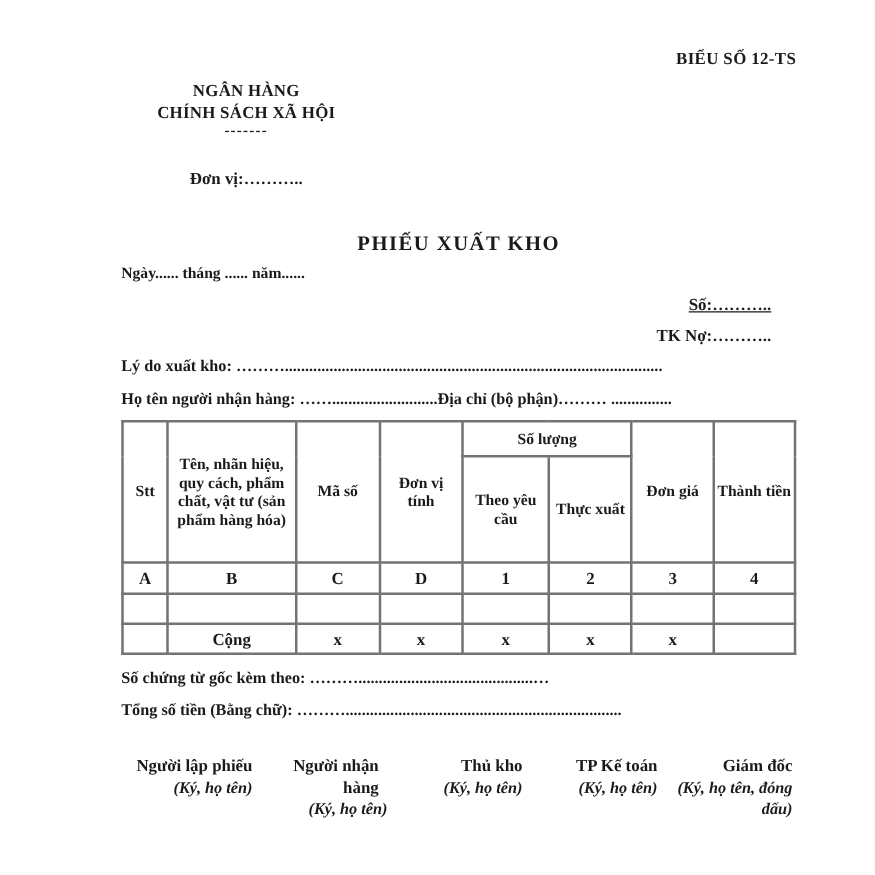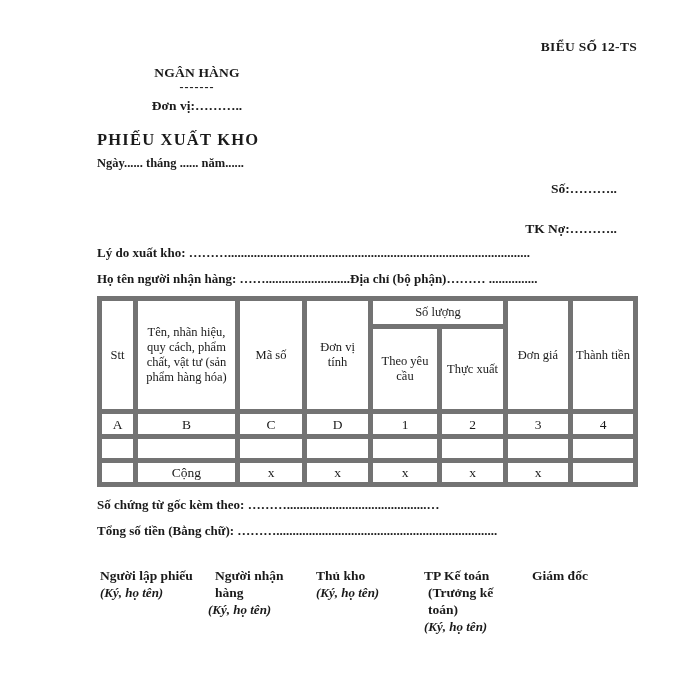--- a/index.html
+++ b/index.html
@@ -37,87 +37,87 @@
     font-size: 13.5px;
     line-height: 17px;
     letter-spacing: 0.2px;
   }
   .org-divider {
     font-size: 12px;
     line-height: 12px;
     letter-spacing: 1px;
   }
   .unit-line {
-    margin-top: 4px;
+    margin-top: 24px;
     font-size: 13.5px;
     line-height: 17px;
   }
   .title {
-    margin-top: 16px;
-    text-align: left;
+    margin-top: 34px;
+    text-align: center;
     font-size: 16.5px;
     line-height: 20px;
     letter-spacing: 1.2px;
   }
   .date-line {
     margin-top: 5px;
     text-align: left;
     font-size: 12.5px;
     line-height: 16px;
   }
   .ref-block {
     margin-top: 10px;
     text-align: right;
     padding-right: 20px;
     font-size: 13.5px;
     line-height: 16px;
   }
-  .ref-so { margin-bottom: 24px; }
+  .ref-so { margin-bottom: 9px; text-decoration: underline; }
   .field-line {
     font-size: 13px;
     line-height: 17px;
     margin-bottom: 9px;
     white-space: nowrap;
     overflow: hidden;
     width: 540px;
   }
   .fields-top { margin-top: 7px; }
   table.items {
     border-collapse: collapse;
     table-layout: fixed;
     width: 540px;
     margin-top: 0px;
   }
   table.items td {
-    border: 5px solid #737373;
+    border: 2px solid #737373;
     text-align: center;
     vertical-align: middle;
     font-size: 12.5px;
     line-height: 15px;
     padding: 1px 2px;
-    font-weight: normal;
+    font-weight: bold;
     overflow: hidden;
   }
   tr.hdr1 { height: 28px; }
   tr.hdr2 { height: 85px; }
   tr.code-row { height: 25px; }
   tr.code-row td { font-size: 13.5px; }
   tr.empty-row { height: 24px; }
   tr.total-row { height: 24px; }
   tr.total-row td { font-size: 13.5px; }
   .fields-bottom { margin-top: 9px; }
   .fields-bottom .field-line { margin-bottom: 9px; }
   .signatures {
     display: flex;
     width: 540px;
     margin-top: 28px;
   }
   .sig-col {
     width: 108px;
-    text-align: left;
+    text-align: right;
     box-sizing: border-box;
     padding: 0 3px;
     font-family: Liberation Serif, serif;
   }
   .sig-title {
     font-size: 13.5px;
     line-height: 17px;
   }
   .sig-title-extra {
     font-size: 13.5px;
@@ -138,20 +138,21 @@
 </head>
 <body>
 
 <div class="page">
   <div class="content">
 
     <div class="form-code">BIỂU SỐ 12-TS</div>
 
     <div class="org-block">
       <div class="org-line">NGÂN HÀNG</div>
+      <div class="org-line">CHÍNH SÁCH XÃ HỘI</div>
       <div class="org-divider">-------</div>
       <div class="unit-line">Đơn vị:………..</div>
     </div>
 
     <div class="title">PHIẾU XUẤT KHO</div>
     <div class="date-line">Ngày...... tháng ...... năm......</div>
 
     <div class="ref-block">
       <div class="ref-so">Số:………..</div>
       <div class="ref-tk">TK Nợ:………..</div>
@@ -233,22 +234,22 @@
       <div class="sig-col sig-col-receiver">
         <div class="sig-title">Người nhận hàng</div>
         <div class="sig-sub">(Ký, họ tên)</div>
       </div>
       <div class="sig-col">
         <div class="sig-title">Thủ kho</div>
         <div class="sig-sub">(Ký, họ tên)</div>
       </div>
       <div class="sig-col">
         <div class="sig-title">TP Kế toán</div>
-        <div class="sig-title-extra">(Trưởng kế toán)</div>
         <div class="sig-sub">(Ký, họ tên)</div>
       </div>
       <div class="sig-col">
         <div class="sig-title">Giám đốc</div>
+        <div class="sig-sub">(Ký, họ tên, đóng dấu)</div>
       </div>
     </div>
 
   </div>
 </div>
 
 </body></html>

